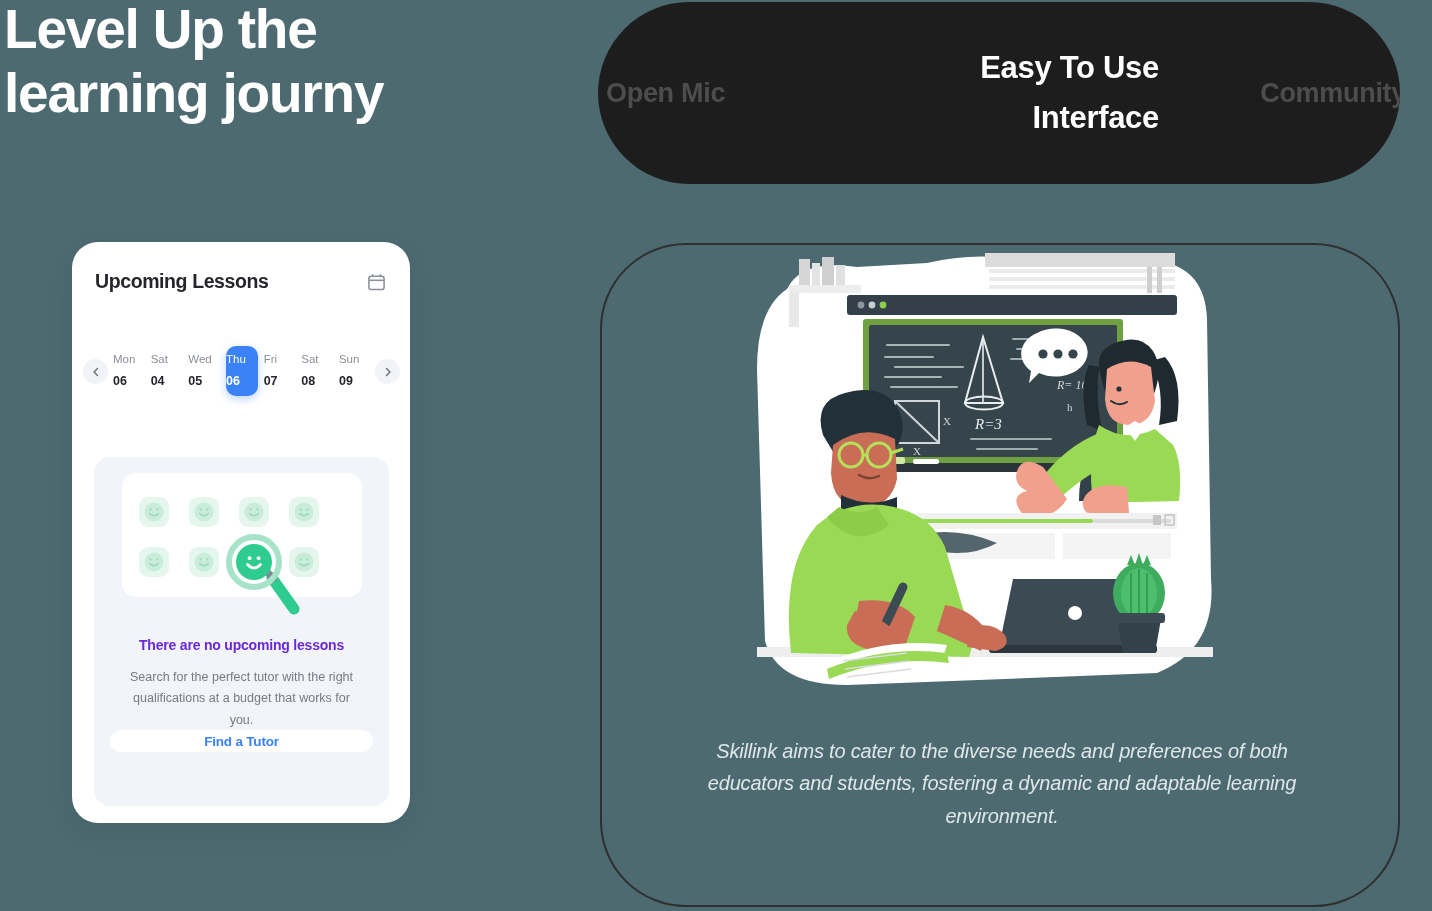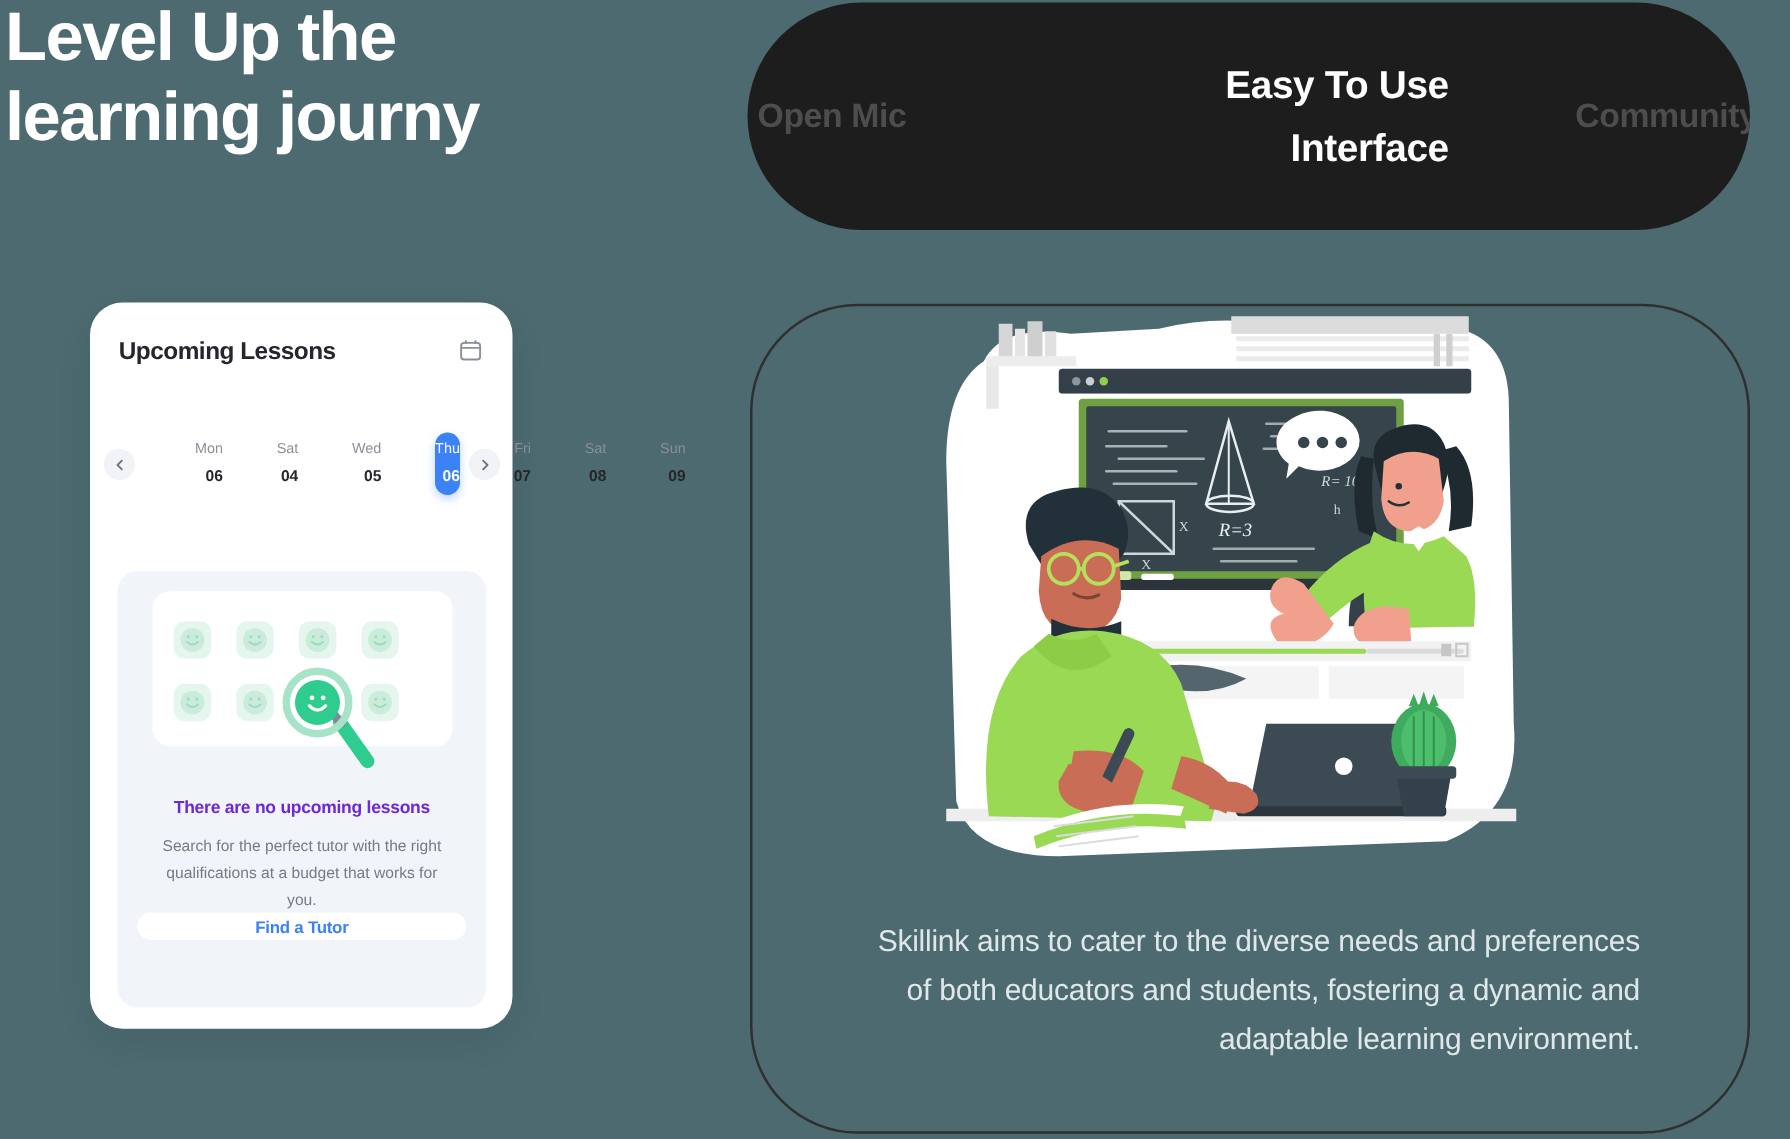--- a/index.html
+++ b/index.html
@@ -78,20 +78,21 @@
     left: 72px;
     top: 242px;
     width: 338px;
     height: 581px;
     background: #ffffff;
     border-radius: 26px;
     box-shadow: 0 10px 30px rgba(0,0,0,0.07);
   }
   .card-head {
     display: flex;
+    align-items: center;
     justify-content: space-between;
     padding: 28px 24px 0 23px;
   }
   .card-title {
     font-size: 19.5px;
     font-weight: bold;
     color: #24262b;
     letter-spacing: -0.4px;
   }
   .cal-icon { width: 19px; height: 20px; display: block; }
@@ -127,24 +128,23 @@
     left: 41px;
     top: 0;
     width: 258px;
     height: 70px;
     display: flex;
     justify-content: space-between;
     align-items: center;
   }
   .day {
     width: 32px;
-    text-align: right;
+    text-align: left;
     padding: 7px 0 8px;
     border-radius: 10px;
-    margin-left: 43px;
   }
   .day .dow {
     display: block;
     font-size: 11.5px;
     color: #8a8f98;
     margin-bottom: 9px;
   }
   .day .dnum {
     display: block;
     font-size: 12.5px;
@@ -230,25 +230,26 @@
     left: 125px;
     top: 4px;
     width: 502px;
     height: 446px;
   }
   .feature-text {
     position: absolute;
     left: 90px;
     top: 490px;
     width: 620px;
-    text-align: right;
+    text-align: center;
     color: #dfe7e9;
-    font-size: 24px;
+    font-size: 20px;
     line-height: 1.62;
     letter-spacing: -0.2px;
+    font-style: italic;
   }
 </style>
 </head>
 <body>
 
 <div class="headline">
   <span class="l1">Level Up the</span>
   <span class="l2">learning journy</span>
 </div>
 

